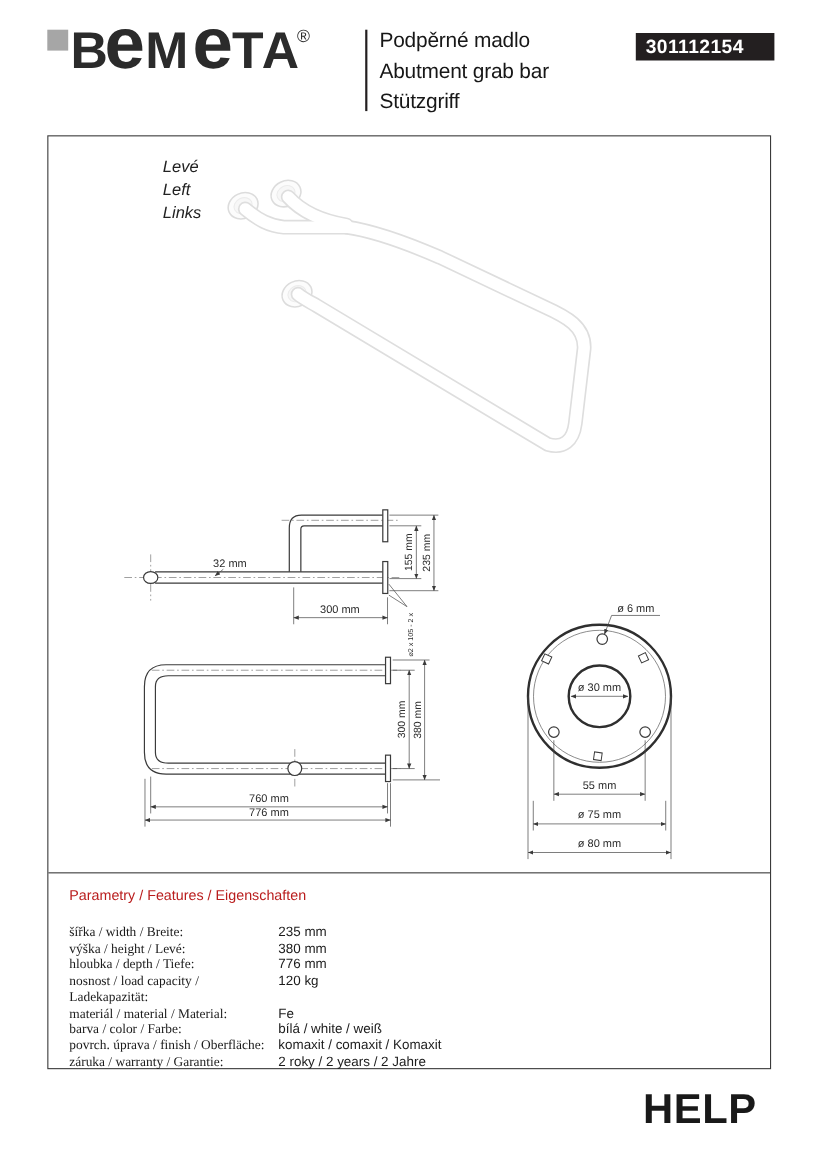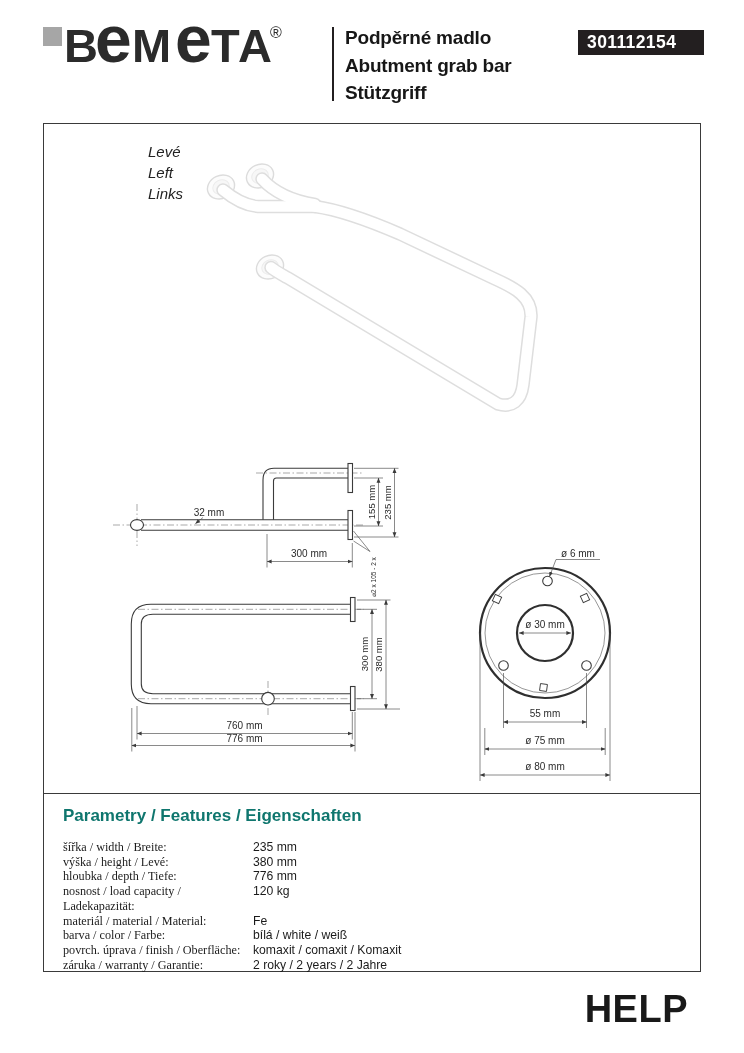--- a/index.html
+++ b/index.html
@@ -7,31 +7,31 @@
   .page {
     position:relative; width:744px; height:1053px; margin:0 auto;
     background:#fff; overflow:hidden;
     font-family:"Liberation Sans", sans-serif; color:#1c1c1c;
   }
   
   .logo-square { position:absolute; left:43px; top:27px; width:19px; height:19px; background:#a6a6a6; }
   .brand-svg { position:absolute; left:58px; top:8px; }
   .header-divider { position:absolute; left:332px; top:27px; width:2px; height:74px; background:#231f20; }
   .titles { position:absolute; left:345px; top:24px; }
-  .titles p { font-size:19px; font-weight:bold; line-height:27.5px; color:#171717; letter-spacing:-0.2px; }
+  .titles p { font-size:19px; font-weight:normal; line-height:27.5px; color:#171717; letter-spacing:-0.2px; }
   .code-badge {
     position:absolute; left:578px; top:30px; width:126px; height:25px;
     background:#231f20; color:#fff; font-size:17.5px; font-weight:bold;
     line-height:25px; padding-left:9px; letter-spacing:0.4px;
   }
   
   .content-box { position:absolute; left:43px; top:123px; width:658px; height:849px; border:1.2px solid #3a3a3a; }
   .orientation { position:absolute; left:148px; top:141px; font-size:15px; line-height:21px; color:#222;font-style:italic; }
   .params-divider { position:absolute; left:44px; top:793px; width:656px; border-top:1.2px solid #3a3a3a; }
-  .params-title { position:absolute; left:63px; top:806px; font-size:17px; font-weight:bold; color:#0f766e; }
+  .params-title { position:absolute; left:63px; top:806px; font-size:13px; font-weight:normal; color:#b91c1c; }
   .params { position:absolute; left:63px; top:840px; width:560px; }
   .prow { display:flex; font-size:12.2px; line-height:14.7px; color:#1b1b1b; }
   .prow .plabel { width:190px;font-family:Liberation Serif, serif; }
   .help {
     position:absolute; right:56px; top:988px; font-size:38px; font-weight:bold;
     letter-spacing:0.5px; color:#191919;
   }
   svg { position:absolute; }
   svg text { font-family:"Liberation Sans", sans-serif; fill:#2b2b2b; }
   .geo { stroke:#3b3b3b; stroke-width:1.1; fill:none; }

